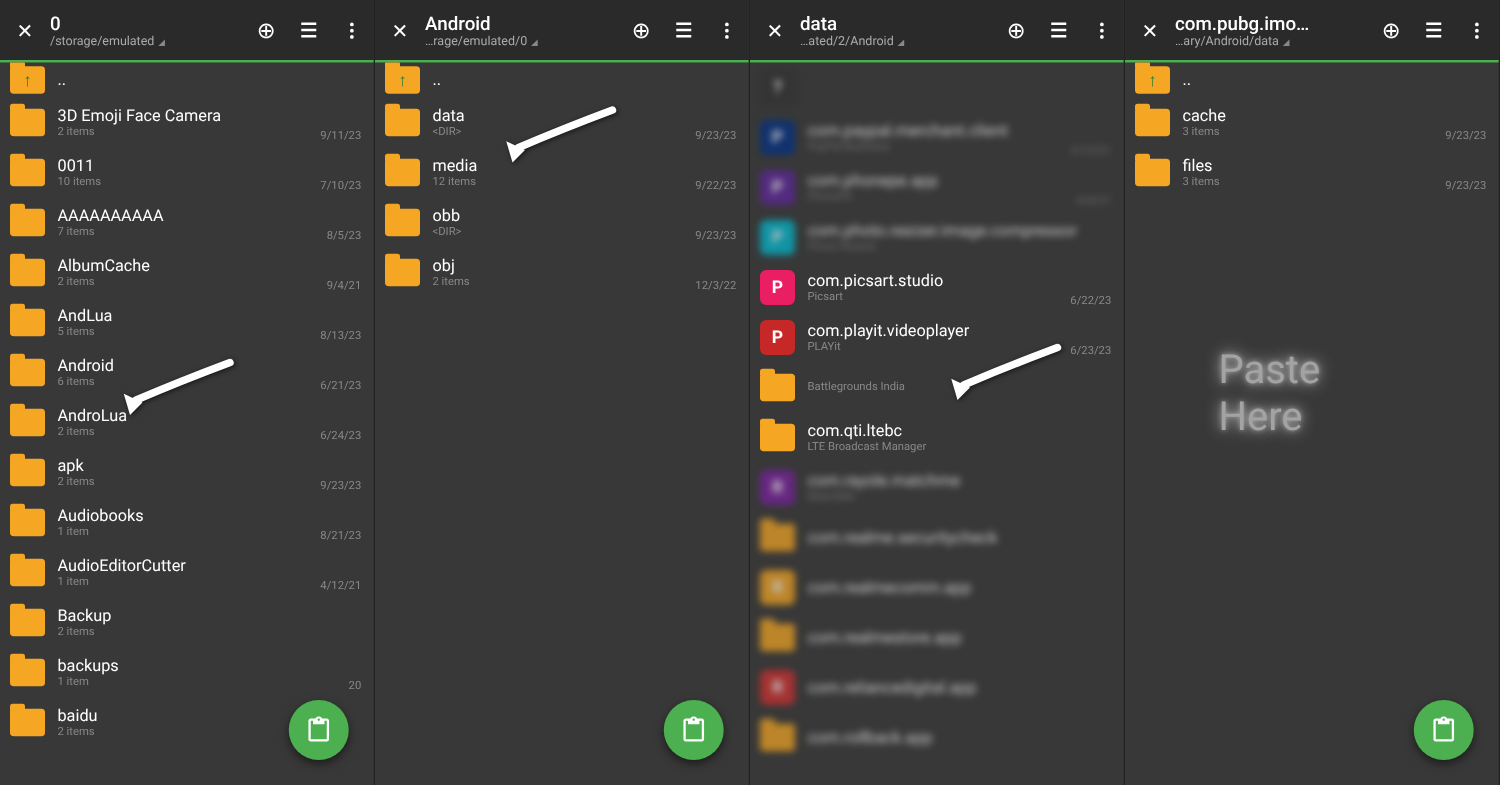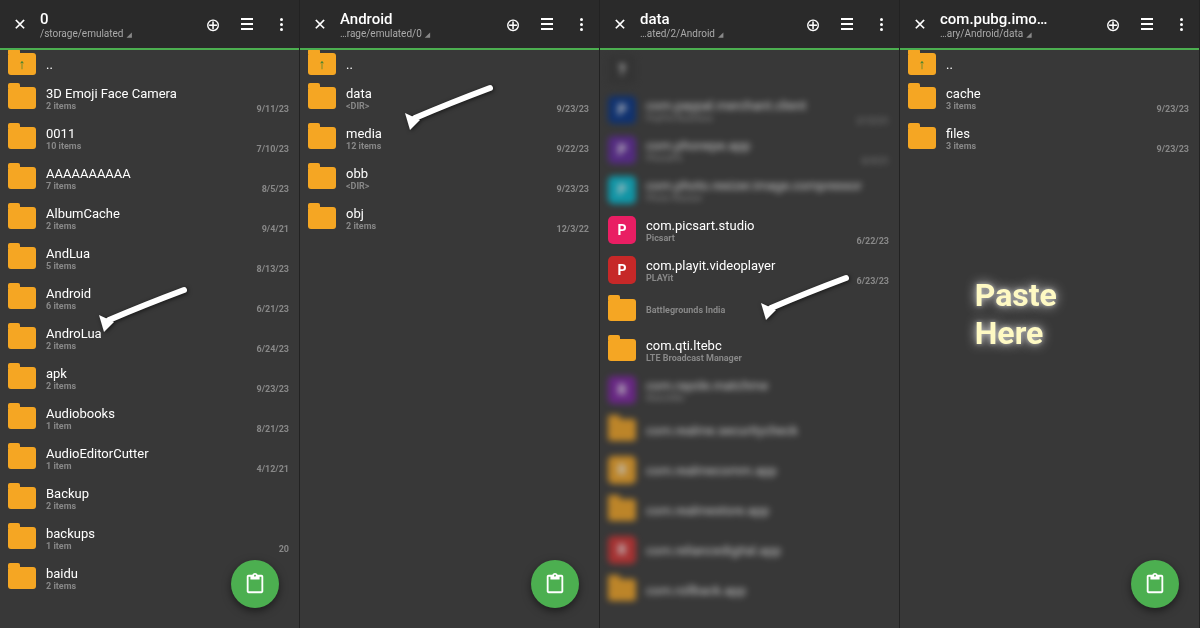--- a/index.html
+++ b/index.html
@@ -15,28 +15,28 @@
     .hdr-icon { width: 20px; height: 20px; display: flex; align-items: center; justify-content: center; cursor: pointer; }
     .list { height: calc(100% - 50px); overflow: hidden; }
     .row { display: flex; align-items: center; padding: 4px 8px; height: 40px; cursor: pointer; position: relative; }
     .row.up { height: 28px; }
     .folder-icon { width: 28px; height: 22px; background: #f5a623; border-radius: 2px 3px 3px 3px; position: relative; flex-shrink: 0; }
     .folder-icon::before { content: ""; position: absolute; top: -4px; left: 0; width: 12px; height: 5px; background: #f5a623; border-radius: 2px 2px 0 0; }
     .folder-icon.up::after { content: "↑"; position: absolute; inset: 0; display: flex; align-items: center; justify-content: center; color: #2e7d32; font-weight: bold; font-size: 14px; }
     .app-icon { width: 28px; height: 28px; border-radius: 5px; flex-shrink: 0; display: flex; align-items: center; justify-content: center; font-size: 14px; font-weight: bold; color: #fff; }
     .row-text { margin-left: 10px; flex: 1; min-width: 0; }
     .row-name { color: #fff; font-size: 13px; white-space: nowrap; overflow: hidden; text-overflow: ellipsis; }
-    .row-meta { color: #888; font-size: 9px; font-weight: bold; }
-    .row-date { color: #888; font-size: 9px; position: absolute; right: 10px; bottom: 4px; font-weight: bold; }
+    .row-meta { color: #888; font-size: 9px; }
+    .row-date { color: #888; font-size: 9px; position: absolute; right: 10px; bottom: 4px; }
     .fab { position: absolute; bottom: 20px; right: 20px; width: 48px; height: 48px; border-radius: 50%; background: #4caf50; display: flex; align-items: center; justify-content: center; box-shadow: 0 3px 8px rgba(0,0,0,.5); cursor: pointer; }
     .fab svg { width: 22px; height: 22px; fill: #fff; }
     .panel.blurred .list .row:not(.sharp) { filter: blur(3px); opacity: .7; }
     .arrow { position: absolute; pointer-events: none; }
     .arrow svg { filter: drop-shadow(1px 1px 2px rgba(0,0,0,.6)); }
-    .paste-here { position: absolute; top: 50%; left: 50%; transform: translate(-50%, -50%); color: #fef9c3; font-size: 32px; font-weight: bold; text-shadow: 0 0 12px rgba(255,255,255,.8), 0 0 4px rgba(255,255,255,.4); pointer-events: none; }
+    .paste-here { position: absolute; top: 50%; left: 50%; transform: translate(-50%, -50%); color: #a3a3a3; font-size: 32px; font-weight: normal; text-shadow: 0 0 12px rgba(255,255,255,.8), 0 0 4px rgba(255,255,255,.4); pointer-events: none; }
     .dots { display: inline-flex; flex-direction: column; gap: 2px; }
     .dots span { width: 3px; height: 3px; background: #fff; border-radius: 50%; }
     .list-view-icon svg { stroke: #fff; }
   </style>
 </head>
 <body>
 
 <div class="panel">
     <div class="header">
       <div class="close-btn">✕</div>

